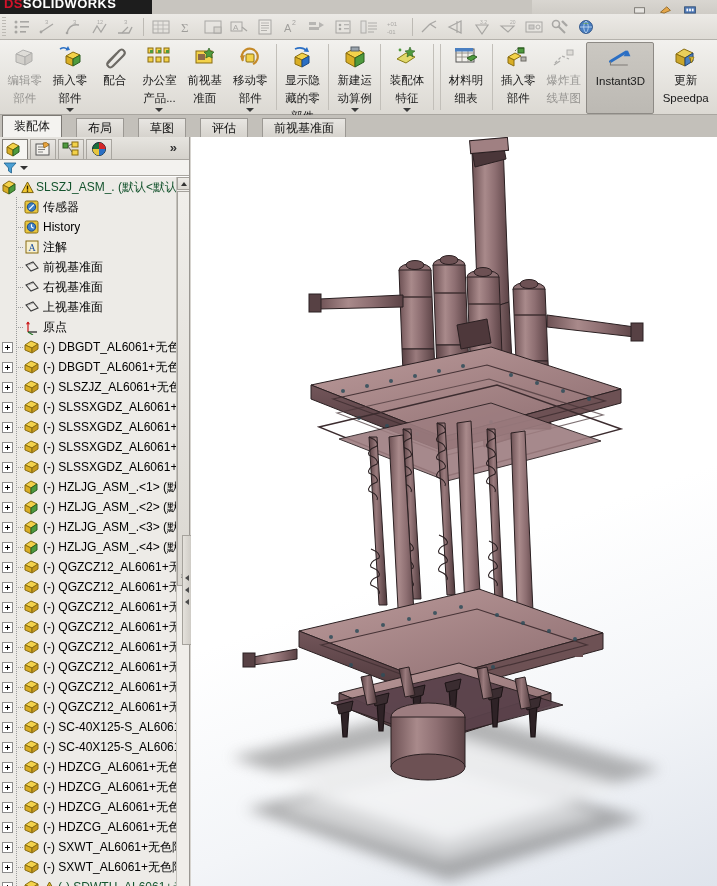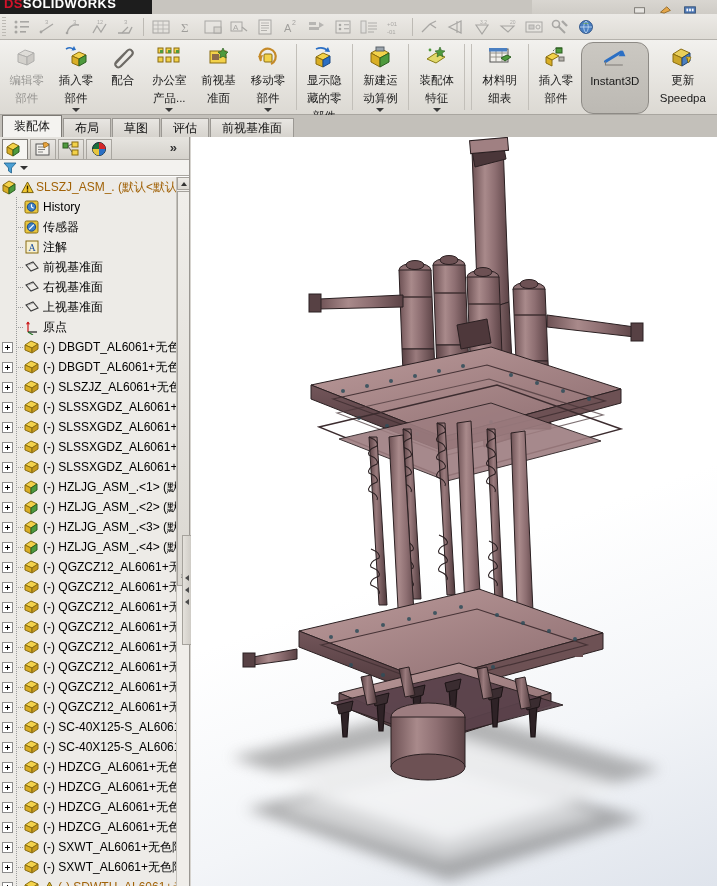--- a/index.html
+++ b/index.html
@@ -67,21 +67,21 @@
   .rbtn {
     position: relative;
     min-width: 44px; height: 72px;
     display: flex; flex-direction: column; align-items: center;
     padding: 3px 3px 0 3px;
     cursor: default;
   }
   .rbtn.pressed {
     background: linear-gradient(#cbc8c2, #bcb9b3);
     border: 1px solid #8d8a85;
-    border-radius: 12px;
+    border-radius: 2px;
     min-width: 68px;
   }
   .rbtn.disabled { opacity: .40; }
   .r-ico {
     width: 26px; height: 25px; margin-bottom: 1px; position: relative;
     display: flex; align-items: center; justify-content: center;
   }
   .r-lab {
     font-size: 11.5px; color: #1a1a1a; line-height: 18px;
     text-align: center; max-width: 46px; word-break: break-all;
@@ -100,21 +100,21 @@
     position: absolute; left: 0; top: 115px; width: 717px; height: 22px;
     background: #c3c0ba;
     display: flex; align-items: flex-end; padding-left: 2px;
   }
   .tab {
     height: 19px; padding: 0 11px;
     font-size: 12px; color: #111;
     display: flex; align-items: center;
     background: linear-gradient(#e8e6e2,#d6d3cd);
     border: 1px solid #9b9893; border-bottom: none;
-    margin-right: 1px;
+    margin-right: 14px;
   }
   .tab.selected {
     height: 22px;
     background: #f4f3f0;
     border-color: #7c7974;
     font-weight: normal;
   }
 
   
   .leftpanel {
@@ -173,21 +173,21 @@
     content: ''; position: absolute; left: 2px; top: 0; bottom: 0; width: 1px;
     background: repeating-linear-gradient(to bottom,#9a9a9a 0 1px,transparent 1px 2px);
   }
   .t-dash::after {
     content: ''; position: absolute; left: 2px; top: 10px; width: 7px; height: 1px;
     background: repeating-linear-gradient(to right,#9a9a9a 0 1px,transparent 1px 2px);
   }
   .t-ico { width: 16px; height: 16px; flex: 0 0 16px; margin-right: 3px; position: relative; }
   .t-warn { width: 13px; height: 13px; flex: 0 0 13px; margin-right: 2px; }
   .t-lab { overflow: hidden; text-overflow: clip; }
-  .t-lab.amber { color: #a16207; }
+  .t-lab.amber { color: #14532d; }
 
   .vscroll {
     position: absolute; right: 0; top: 0; width: 13px; bottom: 0;
     background: #f0eeea; border-left: 1px solid #c3c0ba;
   }
   .vs-arrow {
     position: absolute; left: 0; width: 13px; height: 13px;
     background: linear-gradient(#eeece8,#dcd9d3);
     border: 1px solid #a5a29c;
     display: flex; align-items: center; justify-content: center;
@@ -554,20 +554,30 @@
           <path d="M3 12 L3 18 L9 21 L9 15 Z" fill="#d9ae25" stroke="#8a6d10"></path>
           <rect x="13" y="3" width="6" height="5" fill="#4e9a3d" stroke="#2c5e21"></rect>
           <path d="M13 3 h6" stroke="#2c5e21"></path>
           <rect x="16" y="12" width="5" height="4" fill="#b6b3ad" stroke="#6d6a65"></rect>
           <path d="M10 6 L13 3" stroke="#555" stroke-width=".9" stroke-dasharray="2 1.5"></path>
         </svg>
       </div>
       <div class="r-lab">插入零部件</div>
     </div>
 
+    <div class="rbtn disabled">
+      <div class="r-ico">
+        <svg width="26" height="25" viewBox="0 0 26 25">
+          <path d="M4 18 L11 11 L18 14" fill="none" stroke="#555" stroke-width="1.3" stroke-dasharray="3 2"></path>
+          <rect x="16" y="5" width="6" height="5" fill="#c9c6c0" stroke="#555"></rect>
+          <path d="M3 20 L9 16" stroke="#555" stroke-width="1.4"></path>
+        </svg>
+      </div>
+      <div class="r-lab">爆炸直线草图</div>
+    </div>
 
     <div class="rbtn pressed wide">
       <div class="r-ico">
         <svg width="30" height="25" viewBox="0 0 30 25">
           <path d="M4 16 L22 5" stroke="#2b6fc4" stroke-width="3.4" stroke-linecap="round"></path>
           <path d="M24 3 L27 10 L19 10 Z" fill="#2b6fc4"></path>
           <path d="M4 16 L4 20 L24 20" fill="none" stroke="#7e7b76" stroke-width="1.2"></path>
         </svg>
       </div>
       <div class="r-lab">Instant3D</div>
@@ -662,33 +672,33 @@
                 <rect x="5.8" y="9.4" width="1.4" height="1.4" fill="#2a2000"></rect>
               </svg></div>
             <div class="t-lab amber">SLSZJ_ASM_. (默认&lt;默认</div>
           </div>
           <div class="trow">
             <div class="t-spacer"></div>
             <div class="t-dash"></div>
             <div class="t-ico"><svg width="16" height="16" viewBox="0 0 16 16">
                 <rect x="1" y="2" width="13" height="12" rx="1.5" fill="#e8c53d" stroke="#8a6d10"></rect>
                 <circle cx="7.5" cy="8" r="4.2" fill="#3f7fc4" stroke="#1c4a85"></circle>
-                <path d="M7.5 5.2 L7.5 8 L9.6 9.3" stroke="#fff" stroke-width="1.2" fill="none"></path>
-              </svg></div>
-            <div class="t-lab">History</div>
+                <path d="M5.2 10.4 L9.8 5.6" stroke="#fff" stroke-width="1.3"></path>
+              </svg></div>
+            <div class="t-lab">传感器</div>
           </div>
           <div class="trow">
             <div class="t-spacer"></div>
             <div class="t-dash"></div>
             <div class="t-ico"><svg width="16" height="16" viewBox="0 0 16 16">
                 <rect x="1" y="2" width="13" height="12" rx="1.5" fill="#e8c53d" stroke="#8a6d10"></rect>
                 <circle cx="7.5" cy="8" r="4.2" fill="#3f7fc4" stroke="#1c4a85"></circle>
-                <path d="M5.2 10.4 L9.8 5.6" stroke="#fff" stroke-width="1.3"></path>
-              </svg></div>
-            <div class="t-lab">传感器</div>
+                <path d="M7.5 5.2 L7.5 8 L9.6 9.3" stroke="#fff" stroke-width="1.2" fill="none"></path>
+              </svg></div>
+            <div class="t-lab">History</div>
           </div>
           <div class="trow">
             <div class="t-spacer"></div>
             <div class="t-dash"></div>
             <div class="t-ico"><svg width="16" height="16" viewBox="0 0 16 16">
                 <rect x="2" y="2" width="12" height="12" fill="#f6efcf" stroke="#8a6d10"></rect>
                 <text x="4.6" y="12" font-size="10" font-family="serif" fill="#1d4fa0">A</text>
               </svg></div>
             <div class="t-lab">注解</div>
           </div>

